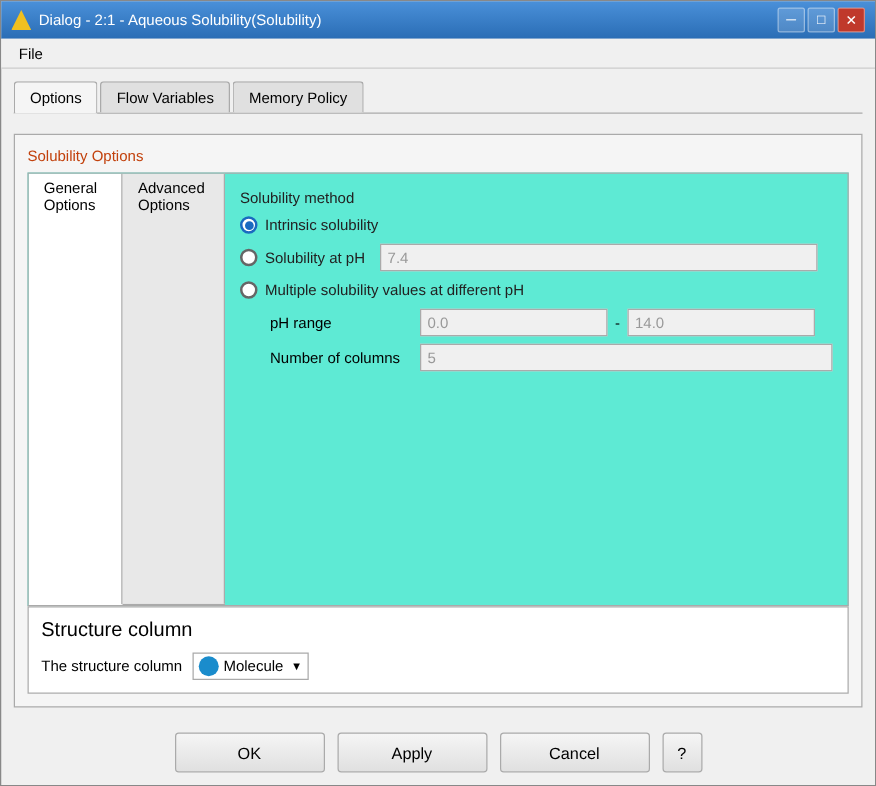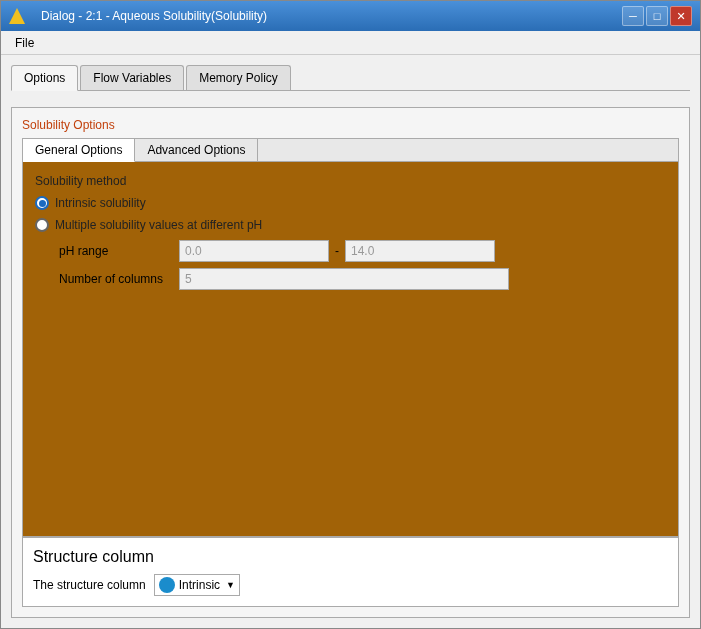--- a/index.html
+++ b/index.html
@@ -25,21 +25,21 @@
       padding: 5px 8px;
       display: flex;
       align-items: center;
       justify-content: space-between;
       height: 30px;
       flex-shrink: 0;
     }
     .title-bar-left {
       display: flex;
       align-items: center;
-      gap: 16px;
+      gap: 6px;
     }
     .title-icon {
       width: 16px;
       height: 16px;
       background: #f0c020;
       clip-path: polygon(50% 0%, 0% 100%, 100% 100%);
       display: inline-block;
       flex-shrink: 0;
     }
     .title-text {
@@ -119,24 +119,24 @@
       overflow: hidden;
     }
     .section-label {
       font-size: 12px;
       font-weight: normal;
       margin-bottom: 6px;
       color: #c2410c;
     }
     .inner-panel {
       border: 1px solid #aaa;
-      background: #a16207;
+      background: #5eead4;
       flex: 1;
       display: flex;
-      flex-direction: column;
+      flex-direction: row;
       overflow: hidden;
     }
     .inner-tab-bar {
       display: flex;
       border-bottom: 1px solid #aaa;
       background: #e8e8e8;
     }
     .inner-tab {
       padding: 4px 12px;
       border-right: 1px solid #aaa;
@@ -357,20 +357,25 @@
           </div>
         </div>
         <div class="inner-content">
           <div class="solubility-method-label">Solubility method</div>
 
           <div class="radio-row">
             <div class="radio-input checked"></div>
             <span class="radio-label">Intrinsic solubility</span>
           </div>
 
+          <div class="radio-row">
+            <div class="radio-input"></div>
+            <span class="radio-label">Solubility at pH</span>
+            <input class="text-input ph-input disabled-input" type="text" value="7.4" disabled="" style="">
+          </div>
 
           <div class="radio-row">
             <div class="radio-input"></div>
             <span class="radio-label">Multiple solubility values at different pH</span>
           </div>
 
           <div class="ph-range-row">
             <span class="ph-range-label">pH range</span>
             <input class="text-input range-from disabled-input" type="text" value="0.0" disabled="" style="">
             <span class="range-sep">-</span>
@@ -383,21 +388,27 @@
           </div>
         </div>
       </div>
 
       <div class="structure-section">
         <div class="structure-label">Structure column</div>
         <div class="structure-row">
           <span class="structure-text">The structure column</span>
           <div class="dropdown-wrapper">
             <div class="molecule-icon"></div>
-            <span class="dropdown-text">Intrinsic</span>
+            <span class="dropdown-text">Molecule</span>
             <span class="dropdown-arrow">▼</span>
           </div>
         </div>
       </div>
     </div>
   </div>
 
+  <div class="bottom-bar">
+    <button class="bottom-btn">OK</button>
+    <button class="bottom-btn">Apply</button>
+    <button class="bottom-btn">Cancel</button>
+    <button class="help-btn">?</button>
+  </div>
 </div>
 
 </body></html>

